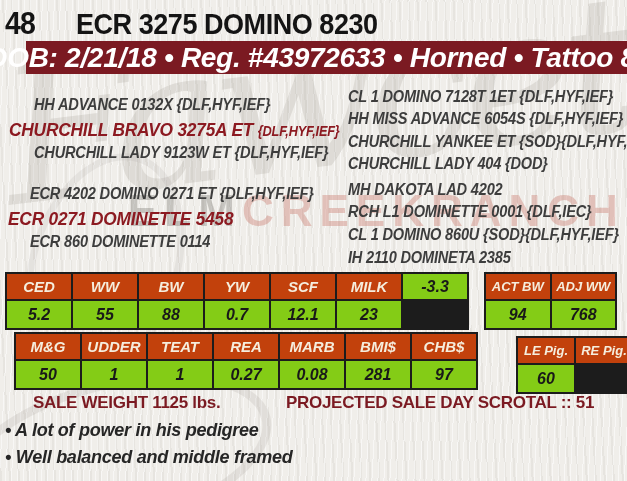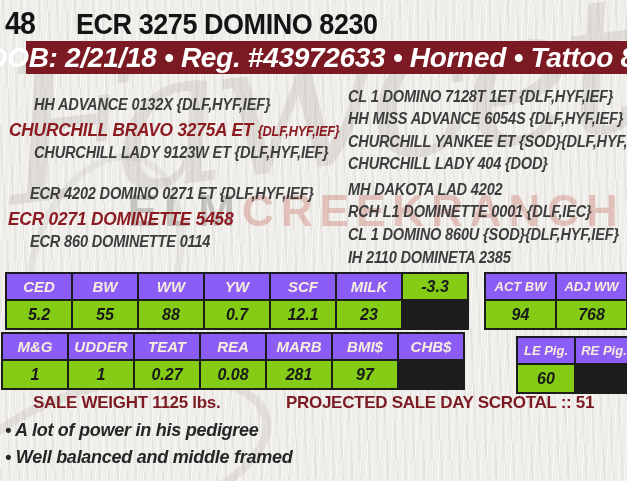--- a/index.html
+++ b/index.html
@@ -61,32 +61,32 @@
   .p-main .suffix { font-size:14px; }
   
   .grid-table {
     position:absolute; z-index:1; display:grid;
     grid-template-rows:25px 27px; gap:2px;
     border:2px solid #1c1c1c; background:#1c1c1c;
   }
   .cols7 { grid-template-columns:repeat(7,1fr); }
   .cols2 { grid-template-columns:repeat(2,1fr); }
   .h-cell {
-    background:#8b5cf6; color:#f5eddd; font-style:italic; font-weight:bold;
+    background:#c2410c; color:#f5eddd; font-style:italic; font-weight:bold;
     font-size:15px; display:flex; align-items:center; justify-content:center;
     white-space:nowrap;
   }
   .h-small { font-size:13px; }
   .v-cell {
     background:#84cc16; color:#191919; font-style:italic; font-weight:bold;
     font-size:16px; display:flex; align-items:center; justify-content:center;
   }
   #t-main1 { left:5px;   top:272px; width:464px; }
-  #t-main2 { left:1px;   top:332px; width:464px; }
-  #t-side1 { left:484px; top:272px; width:144px; }
+  #t-main2 { left:14px;   top:332px; width:464px; }
+  #t-side1 { left:484px; top:272px; width:133px; }
   #t-side2 { left:484px; top:336px; width:118px;margin-left:32px; }
   
   .sale-weight, .sale-scrotal {
     position:absolute; z-index:1; top:393px; color:#7b1a22; font-weight:bold;
     font-size:17px; letter-spacing:-0.3px; white-space:nowrap;padding-left:28px;
   }
   .sale-weight  { left:5px; }
   .sale-scrotal { left:258px; }
   .note-line {
     position:absolute; z-index:1; left:5px; font-style:italic; font-weight:bold;
@@ -125,42 +125,43 @@
   <div class="p-line" style="left:348px; top:133px;">CHURCHILL YANKEE ET {SOD}{DLF,HYF,IEF}</div>
   <div class="p-line" style="left:348px; top:155px;">CHURCHILL LADY 404 {DOD}</div>
 
   <div class="p-line" style="left:348px; top:181px;">MH DAKOTA LAD 4202</div>
   <div class="p-line" style="left:348px; top:203px;">RCH L1 DOMINETTE 0001 {DLF,IEC}</div>
   <div class="p-line" style="left:348px; top:226px;">CL 1 DOMINO 860U {SOD}{DLF,HYF,IEF}</div>
   <div class="p-line" style="left:348px; top:249px;">IH 2110 DOMINETA 2385</div>
 
   <div class="grid-table cols7" id="t-main1">
     <div class="h-cell">CED</div>
+    <div class="h-cell">WW</div>
     <div class="h-cell">BW</div>
-    <div class="h-cell">WW</div>
     <div class="h-cell">YW</div>
     <div class="h-cell">SCF</div>
     <div class="h-cell">MILK</div>
     <div class="v-cell">-3.3</div>
     <div class="v-cell">5.2</div>
     <div class="v-cell">55</div>
     <div class="v-cell">88</div>
     <div class="v-cell">0.7</div>
     <div class="v-cell">12.1</div>
     <div class="v-cell">23</div>
   </div>
 
   <div class="grid-table cols7" id="t-main2">
     <div class="h-cell">M&amp;G</div>
     <div class="h-cell">UDDER</div>
     <div class="h-cell">TEAT</div>
     <div class="h-cell">REA</div>
     <div class="h-cell">MARB</div>
     <div class="h-cell">BMI$</div>
     <div class="h-cell">CHB$</div>
+    <div class="v-cell">50</div>
     <div class="v-cell">1</div>
     <div class="v-cell">1</div>
     <div class="v-cell">0.27</div>
     <div class="v-cell">0.08</div>
     <div class="v-cell">281</div>
     <div class="v-cell">97</div>
   </div>
 
   <div class="grid-table cols2" id="t-side1">
     <div class="h-cell h-small">ACT BW</div>

